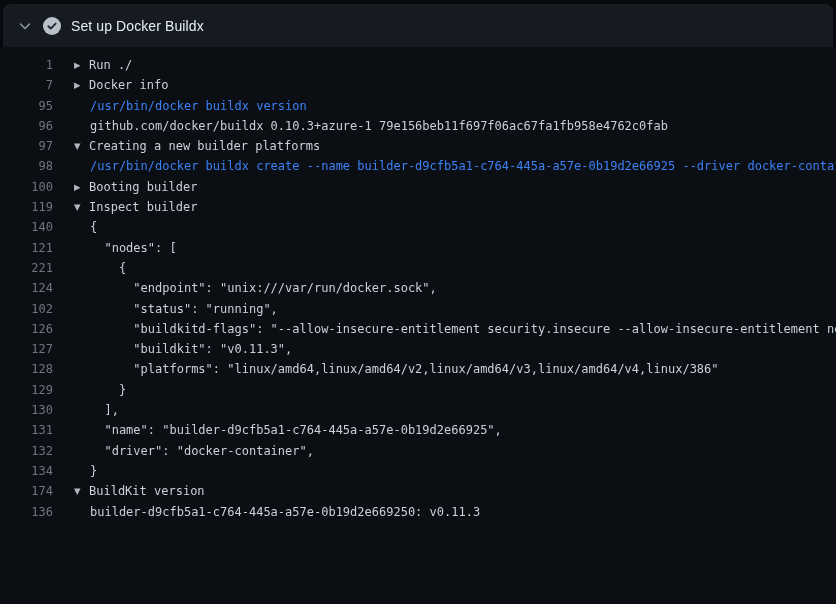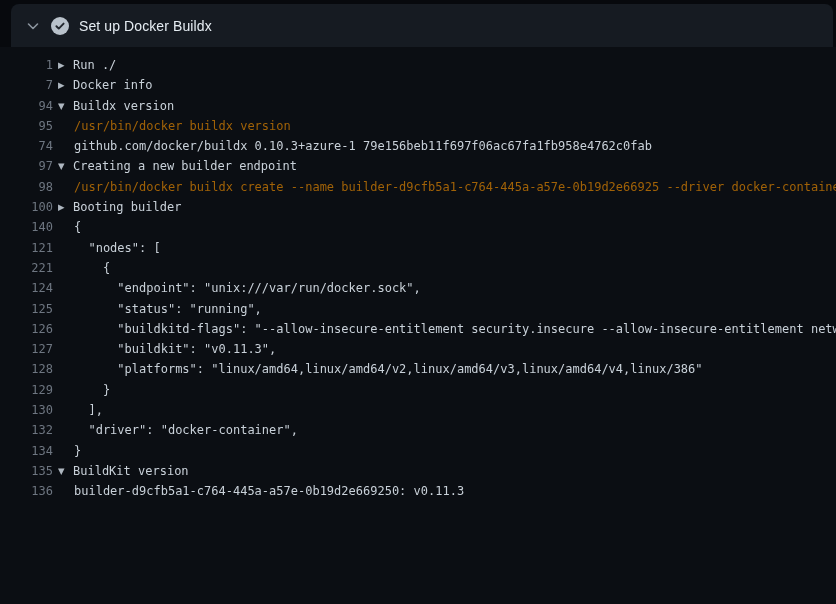--- a/index.html
+++ b/index.html
@@ -2,21 +2,21 @@
 <html><head>
 <meta charset="utf-8">
 <style>
   html,body{margin:0;padding:0;}
   body{
     width:836px;height:604px;overflow:hidden;
     background:#07090d;
     font-family:"DejaVu Sans Mono","Liberation Mono",monospace;
   }
   .step-header{
-    margin:4px 3px 0 11px;
+    margin:4px 3px 0 3px;
     height:43px;
     background:#161b22;
     border-radius:8px 8px 0 0;
     display:flex;align-items:center;
     padding-left:14px;
     box-sizing:border-box;
     cursor:pointer;
   }
   .chev{width:16px;height:16px;margin-right:10px;flex:none;}
   .chk{width:18px;height:18px;margin-right:10px;flex:none;}
@@ -35,28 +35,28 @@
     height:20.3px;line-height:20.3px;
     font-size:12px;
     display:flex;
     white-space:pre;
   }
   .num{
     flex:none;width:53px;text-align:right;
     color:#6e7681;cursor:pointer;
   }
   .content{
-    margin-left:5px;
+    margin-left:21px;
     color:#c9d1d9;
     white-space:pre;
     overflow:hidden;
     flex:1 1 auto;
   }
   .content.indent{padding-left:16px;}
-  .row.command .content{color:#a16207;}
+  .row.command .content{color:#3b82f6;}
   .row.group{cursor:pointer;}
   .arrow{
     display:inline-block;width:15px;
     font-size:8.5px;color:#aeb7c0;
     font-family:"DejaVu Sans",sans-serif;
     vertical-align:1px;
   }
 </style>
 </head>
 <body>
@@ -68,33 +68,34 @@
   <svg class="chk" viewBox="0 0 16 16">
     <circle cx="8" cy="8" r="8" fill="#b9c2cb"></circle>
     <path d="M4.8 8.2l2.1 2.1 4.3-4.4" stroke="#22272e" stroke-width="1.7" fill="none" stroke-linecap="round" stroke-linejoin="round"></path>
   </svg>
   <span class="step-title">Set up Docker Buildx</span>
 </div>
 
 <div class="log-body">
     <div class="row group"><span class="num">1</span><span class="content"><span class="arrow">▶</span><span>Run ./</span></span></div>
     <div class="row group"><span class="num">7</span><span class="content"><span class="arrow">▶</span><span>Docker info</span></span></div>
-    <div class="row group"><span class="num">94</span><span class="content"><span class="arrow">▼</span><span>Buildx version</span></span></div>
     <div class="row command"><span class="num">95</span><span class="content indent">/usr/bin/docker buildx version</span></div>
-    <div class="row output"><span class="num">74</span><span class="content indent">github.com/docker/buildx 0.10.3+azure-1 79e156beb11f697f06ac67fa1fb958e4762c0fab</span></div>
-    <div class="row group"><span class="num">97</span><span class="content"><span class="arrow">▼</span><span>Creating a new builder endpoint</span></span></div>
+    <div class="row output"><span class="num">96</span><span class="content indent">github.com/docker/buildx 0.10.3+azure-1 79e156beb11f697f06ac67fa1fb958e4762c0fab</span></div>
+    <div class="row group"><span class="num">97</span><span class="content"><span class="arrow">▼</span><span>Creating a new builder platforms</span></span></div>
     <div class="row command"><span class="num">98</span><span class="content indent">/usr/bin/docker buildx create --name builder-d9cfb5a1-c764-445a-a57e-0b19d2e66925 --driver docker-container</span></div>
     <div class="row group"><span class="num">100</span><span class="content"><span class="arrow">▶</span><span>Booting builder</span></span></div>
+    <div class="row group"><span class="num">119</span><span class="content"><span class="arrow">▼</span><span>Inspect builder</span></span></div>
     <div class="row output"><span class="num">140</span><span class="content indent">{</span></div>
     <div class="row output"><span class="num">121</span><span class="content indent">  "nodes": [</span></div>
     <div class="row output"><span class="num">221</span><span class="content indent">    {</span></div>
     <div class="row output"><span class="num">124</span><span class="content indent">      "endpoint": "unix:///var/run/docker.sock",</span></div>
-    <div class="row output"><span class="num">125</span><span class="content indent">      "status": "running",</span></div>
+    <div class="row output"><span class="num">102</span><span class="content indent">      "status": "running",</span></div>
     <div class="row output"><span class="num">126</span><span class="content indent">      "buildkitd-flags": "--allow-insecure-entitlement security.insecure --allow-insecure-entitlement network.host",</span></div>
     <div class="row output"><span class="num">127</span><span class="content indent">      "buildkit": "v0.11.3",</span></div>
     <div class="row output"><span class="num">128</span><span class="content indent">      "platforms": "linux/amd64,linux/amd64/v2,linux/amd64/v3,linux/amd64/v4,linux/386"</span></div>
     <div class="row output"><span class="num">129</span><span class="content indent">    }</span></div>
     <div class="row output"><span class="num">130</span><span class="content indent">  ],</span></div>
+    <div class="row output"><span class="num">131</span><span class="content indent">  "name": "builder-d9cfb5a1-c764-445a-a57e-0b19d2e66925",</span></div>
     <div class="row output"><span class="num">132</span><span class="content indent">  "driver": "docker-container",</span></div>
     <div class="row output"><span class="num">134</span><span class="content indent">}</span></div>
-    <div class="row group"><span class="num">135</span><span class="content"><span class="arrow">▼</span><span>BuildKit version</span></span></div>
+    <div class="row group"><span class="num">174</span><span class="content"><span class="arrow">▼</span><span>BuildKit version</span></span></div>
     <div class="row output"><span class="num">136</span><span class="content indent">builder-d9cfb5a1-c764-445a-a57e-0b19d2e669250: v0.11.3</span></div>
   </div>
 
 </body></html>

